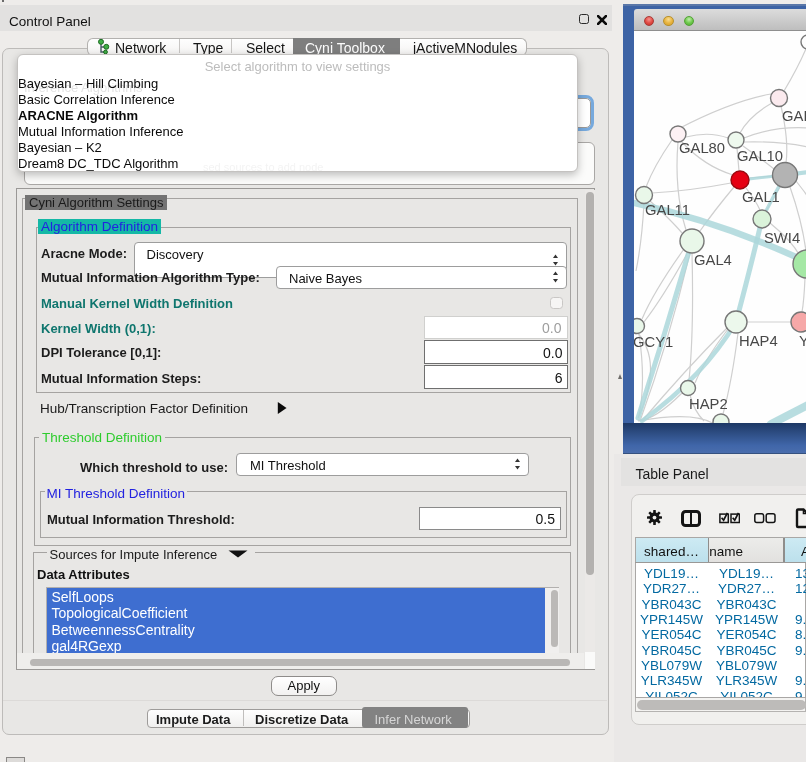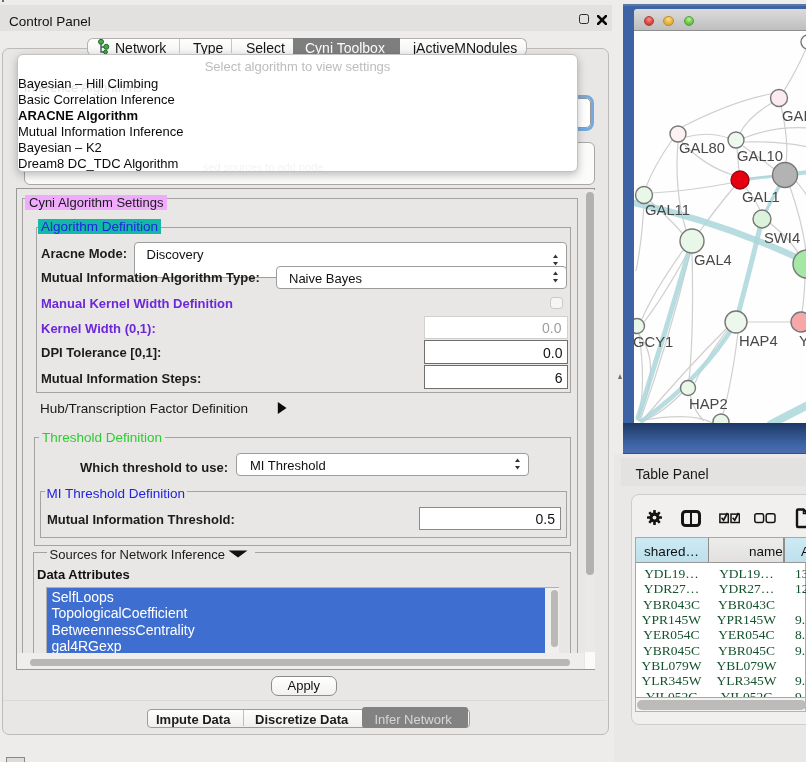--- a/index.html
+++ b/index.html
@@ -1,20 +1,20 @@
 <!DOCTYPE html>
 <html><head>
 <meta charset="utf-8">
 <style>
 * { margin:0; padding:0; box-sizing:border-box; }
 html,body { width:806px; height:762px; overflow:hidden; font-family:"Liberation Sans", sans-serif; }
 body { background:#eeecea; position:relative; }
 .abs { position:absolute; }
 .blab { font-weight:bold; font-size:13px; color:#1c1c1c; }
-.glab { font-weight:bold; font-size:13px; color:#6d28d9; }
+.glab { font-weight:bold; font-size:13px; color:#0f766e; }
 .field { position:absolute; background:#fff; }
 .combo { position:absolute; background:#fff; border:1px solid #9d9d9d; border-radius:4px; }
 .combo .ar { position:absolute; right:6px; top:50%; margin-top:-7px; width:9px; height:14px; }
 .ar svg { display:block; }
 </style>
 </head>
 <body>
 
 <div class="abs" style="left:1.5px;top:0;width:2px;height:2px;background:#6a6a6a;"></div>
 
@@ -44,21 +44,21 @@
 <div class="abs" style="left:305px;top:40px;font-size:14px;color:#fdfdfd;">Cyni Toolbox</div>
 <div class="abs" style="left:413px;top:40px;font-size:14px;color:#161616;">jActiveMNodules</div>
 
 <div class="abs" style="left:24px;top:95px;width:570px;height:36px;border:3px solid #76a9dd;border-radius:8px;"></div>
 <div class="abs" style="left:27px;top:98px;width:564px;height:30px;border:1px solid #999;border-radius:5px;background:#fff;"></div>
 <div class="abs" style="left:24px;top:142px;width:570.5px;height:42.5px;border:1px solid #a9a7a5;border-radius:6px;background:#fbfbfa;"></div>
 
 <div class="abs" style="left:16px;top:188px;width:579px;height:482px;border:1px solid #9a9896;"></div>
 
 <div class="abs" style="left:22px;top:198px;width:556px;height:470px;border:1px solid #a5a3a1;border-right-color:#a5a3a1;"></div>
-<div class="abs" style="left:25px;top:194.5px;background:#f0abfc;padding:0 4px;font-size:13px;color:#1a1a1a;">Cyni Algorithm Settings</div>
+<div class="abs" style="left:25px;top:194.5px;background:#737373;padding:0 4px;font-size:13px;color:#1a1a1a;">Cyni Algorithm Settings</div>
 
 <div class="abs" style="left:35.5px;top:226.5px;width:535.5px;height:166.5px;border:1px solid #a5a3a1;"></div>
 <div class="abs" style="left:38px;top:219px;background:#14b8a6;padding:0 3px;font-size:13.5px;color:#2222e0;">Algorithm Definition</div>
 
 <div class="abs blab" style="left:41px;top:245.5px;">Aracne Mode:</div>
 <div class="combo" style="left:133.5px;top:241.5px;width:433px;height:36px;">
   <div class="abs" style="left:12px;top:4px;font-size:13px;color:#111;">Discovery</div>
   <div class="ar">
       <svg width="9" height="14" viewBox="0 0 9 14">
         <path d="M4.5 1.5 L7 5 L2 5 Z" fill="#333"></path>
@@ -112,21 +112,21 @@
     </div>
 </div>
 
 <div class="abs" style="left:40px;top:490.5px;width:527px;height:47px;border:1px solid #a5a3a1;"></div>
 <div class="abs" style="left:44.5px;top:486px;background:#e8e7e5;padding:0 2px;font-size:13.5px;color:#2222e0;">MI Threshold Definition</div>
 <div class="abs blab" style="left:47px;top:511.5px;font-size:13px;">Mutual Information Threshold:</div>
 <div class="field" style="left:419px;top:507px;width:142px;height:23px;border:1.3px solid #8a8a8a;"></div>
 <div class="abs" style="left:419px;top:511px;width:136px;text-align:right;font-size:14px;color:#111;">0.5</div>
 
 <div class="abs" style="left:33px;top:551.5px;width:538px;height:106px;border:1px solid #a5a3a1;border-bottom:none;"></div>
-<div class="abs" style="left:46.5px;top:547px;width:208px;height:14px;background:#e8e7e5;padding:0 3px;font-size:13px;color:#1a1a1a;">Sources for Network Inference</div>
+<div class="abs" style="left:46.5px;top:547px;width:208px;height:14px;background:#e8e7e5;padding:0 3px;font-size:13px;color:#1a1a1a;">Sources for Impute Inference</div>
 <svg class="abs" style="left:228px;top:549.5px;" width="20" height="8" viewBox="0 0 20 8">
     <path d="M0.5 0.5 L19.5 0.5 L10 7.5 Z" fill="#111"></path>
   </svg>
 <div class="abs blab" style="left:37px;top:566.5px;font-size:13px;color:#111;">Data Attributes</div>
 
 <div class="abs" style="left:46px;top:587px;width:513px;height:66px;background:#fff;border:1px solid #b2b0ae;"></div>
 <div class="abs" style="left:47px;top:588px;width:498px;height:65px;background:#3e6ed0;"></div>
 <div class="abs" style="left:51.5px;top:589px;font-size:14px;color:#fff;line-height:16.4px;">SelfLoops<br>TopologicalCoefficient<br>BetweennessCentrality<br>gal4RGexp</div>
 
 <div class="abs" style="left:545px;top:588px;width:13.5px;height:65px;background:#f0efee;"></div>
@@ -289,23 +289,23 @@
 </svg>
 
 <div class="abs" style="left:634.5px;top:536.5px;width:171.5px;height:161px;background:#fff;border:1px solid #a9a7a5;"></div>
 <div class="abs" style="left:635.5px;top:537.5px;width:72px;height:24px;background:linear-gradient(#cdeaf3,#bce0ec);"></div>
 <div class="abs" style="left:709.3px;top:537.5px;width:73.5px;height:24px;background:linear-gradient(#ececea,#e2e1df);"></div>
 <div class="abs" style="left:784.6px;top:537.5px;width:21.4px;height:24px;background:linear-gradient(#cdeaf3,#bce0ec);"></div>
 <div class="abs" style="left:707.5px;top:537.5px;width:1.8px;height:24px;background:#8f8d8b;"></div>
 <div class="abs" style="left:782.8px;top:537.5px;width:1.8px;height:24px;background:#8f8d8b;"></div>
 <div class="abs" style="left:634.5px;top:561.5px;width:171.5px;height:1.5px;background:#9a9896;"></div>
 <div class="abs" style="left:635.5px;top:544px;width:72px;text-align:center;font-size:13.5px;color:#111;">shared…</div>
-<div class="abs" style="left:709.3px;top:544px;width:73.5px;text-align:right;font-size:13.5px;color:#111;">name</div>
+<div class="abs" style="left:709.3px;top:544px;width:73.5px;text-align:left;font-size:13.5px;color:#111;">name</div>
 <div class="abs" style="left:801px;top:544px;font-size:13.5px;color:#111;">A</div>
-<div class="abs" style="left:635.5px;top:563px;width:170px;height:134px;overflow:hidden;font-size:13.5px;color:#14532d;font-family:Liberation Serif, serif;">
+<div class="abs" style="left:635.5px;top:563px;width:170px;height:134px;overflow:hidden;font-size:13.5px;color:#0369a1;">
   <div style="position:absolute;left:0;top:3px;width:72px;text-align:center;line-height:15.35px;">YDL19…<br>YDR27…<br>YBR043C<br>YPR145W<br>YER054C<br>YBR045C<br>YBL079W<br>YLR345W<br>YIL052C</div>
   <div style="position:absolute;left:74px;top:3px;width:74px;text-align:center;line-height:15.35px;">YDL19…<br>YDR27…<br>YBR043C<br>YPR145W<br>YER054C<br>YBR045C<br>YBL079W<br>YLR345W<br>YIL052C</div>
   <div style="position:absolute;left:159.5px;top:3px;width:40px;text-align:left;line-height:15.35px;">13<br>12<br>&nbsp;<br>9.<br>8.<br>9.<br>&nbsp;<br>9.<br>9.</div>
 </div>
 
 <div class="abs" style="left:634.5px;top:697.5px;width:171.5px;height:14.5px;background:#f4f3f1;border:1px solid #b5b3b1;border-top:none;"></div>
 <div class="abs" style="left:637px;top:700px;width:169px;height:10px;background:#bdbbb9;border-radius:5px;"></div>
 
 <div class="abs" style="left:6px;top:757px;width:19px;height:12px;border:1.5px solid #8a8886;background:#dddbd9;"></div>
 

